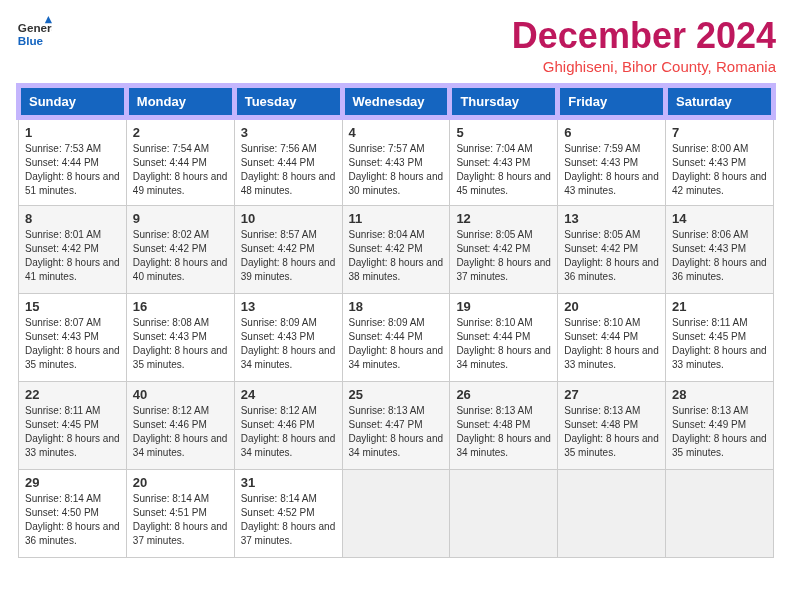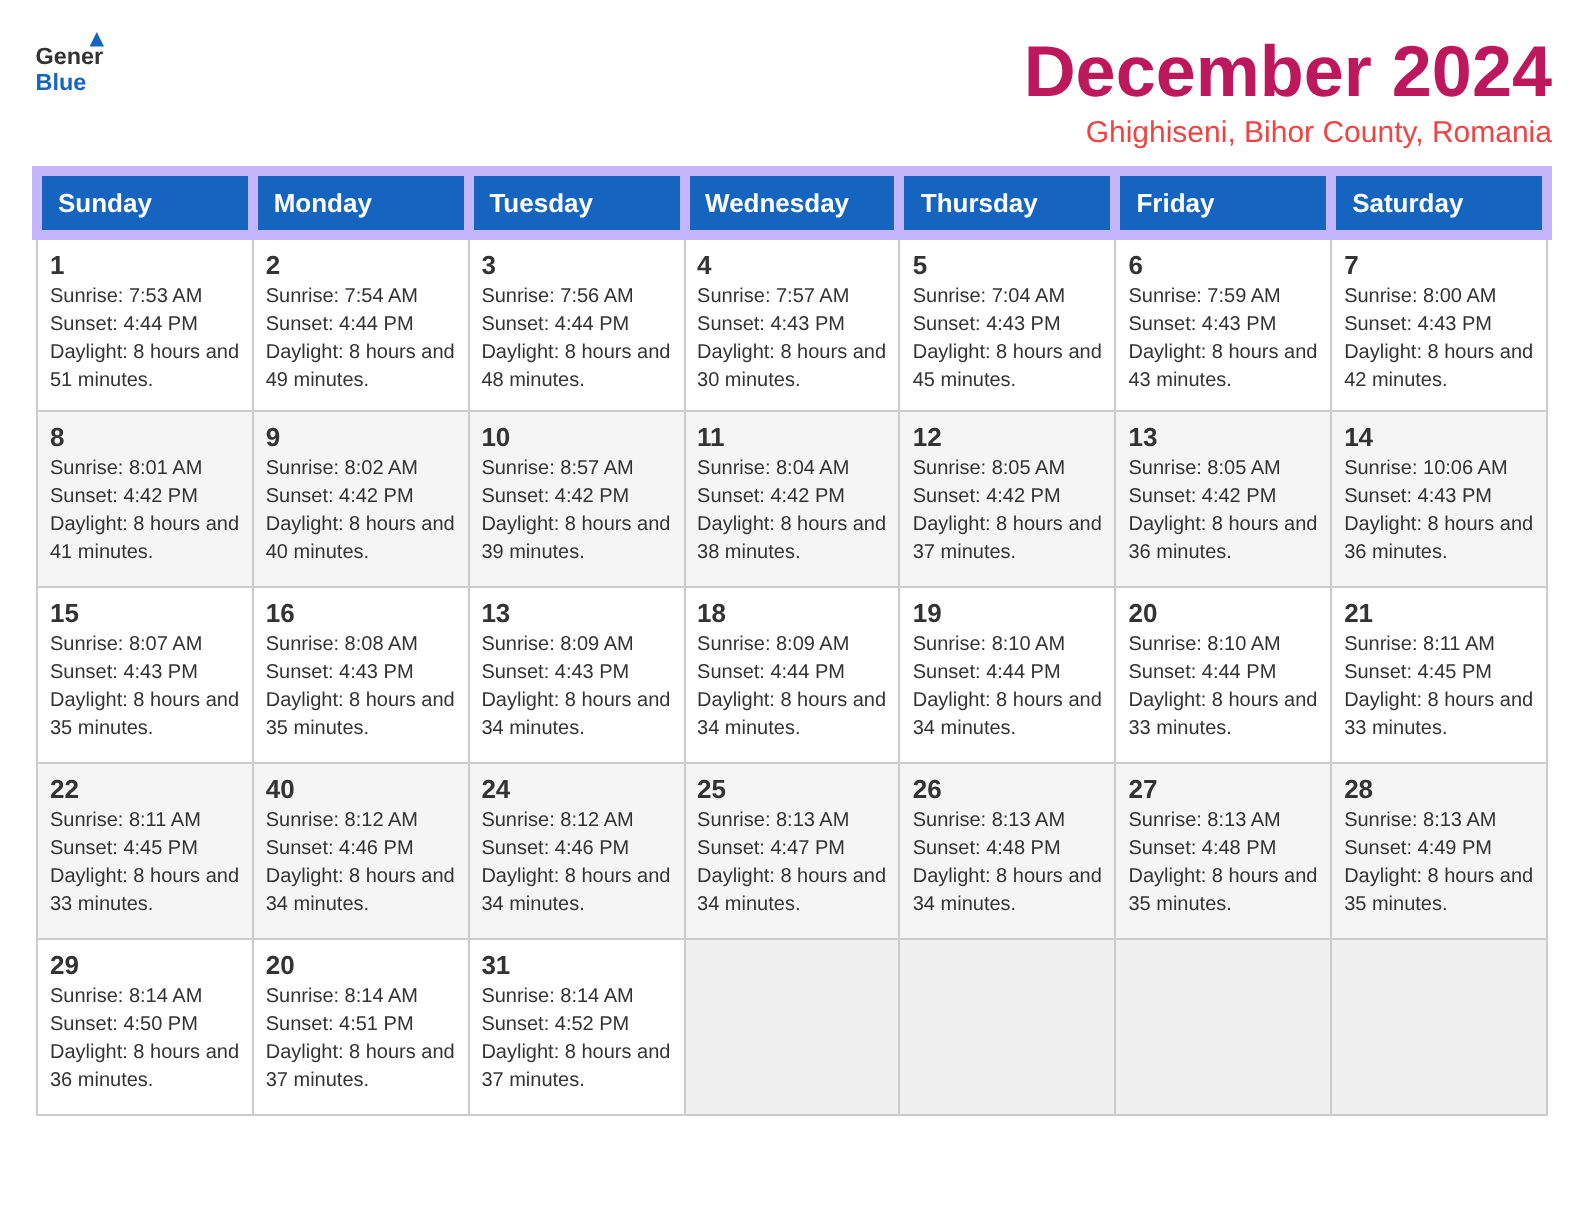--- a/index.html
+++ b/index.html
@@ -217,21 +217,21 @@
         <span class="day-num">13</span>
         <div class="day-info">
           <span>Sunrise: 8:05 AM</span><br>
           <span>Sunset: 4:42 PM</span><br>
           <span>Daylight: 8 hours and 36 minutes.</span>
         </div>
       </td>
         <td>
         <span class="day-num">14</span>
         <div class="day-info">
-          <span>Sunrise: 10:06 AM</span><br>
+          <span>Sunrise: 8:06 AM</span><br>
           <span>Sunset: 4:43 PM</span><br>
           <span>Daylight: 8 hours and 36 minutes.</span>
         </div>
       </td>
       </tr>
       <tr>
         <td>
         <span class="day-num">15</span>
         <div class="day-info">
           <span>Sunrise: 8:07 AM</span><br>

